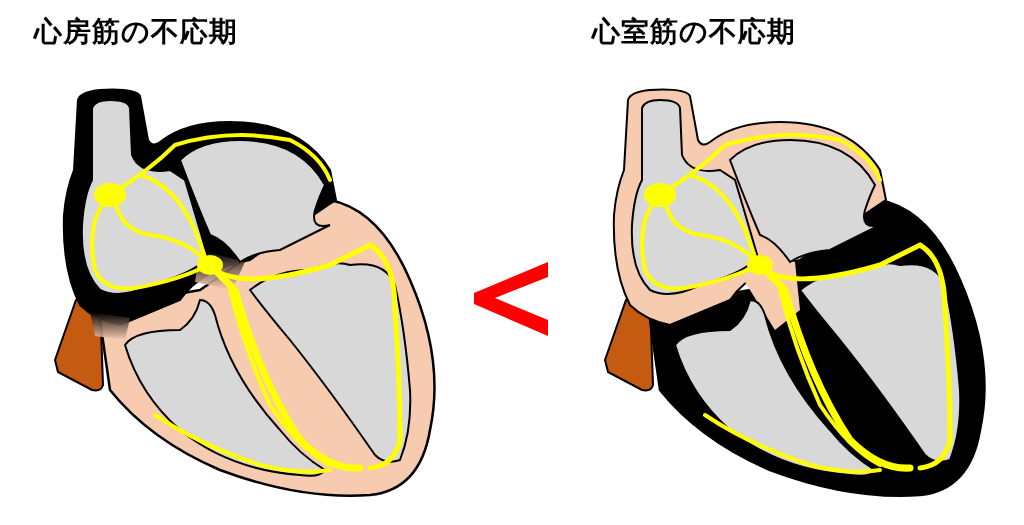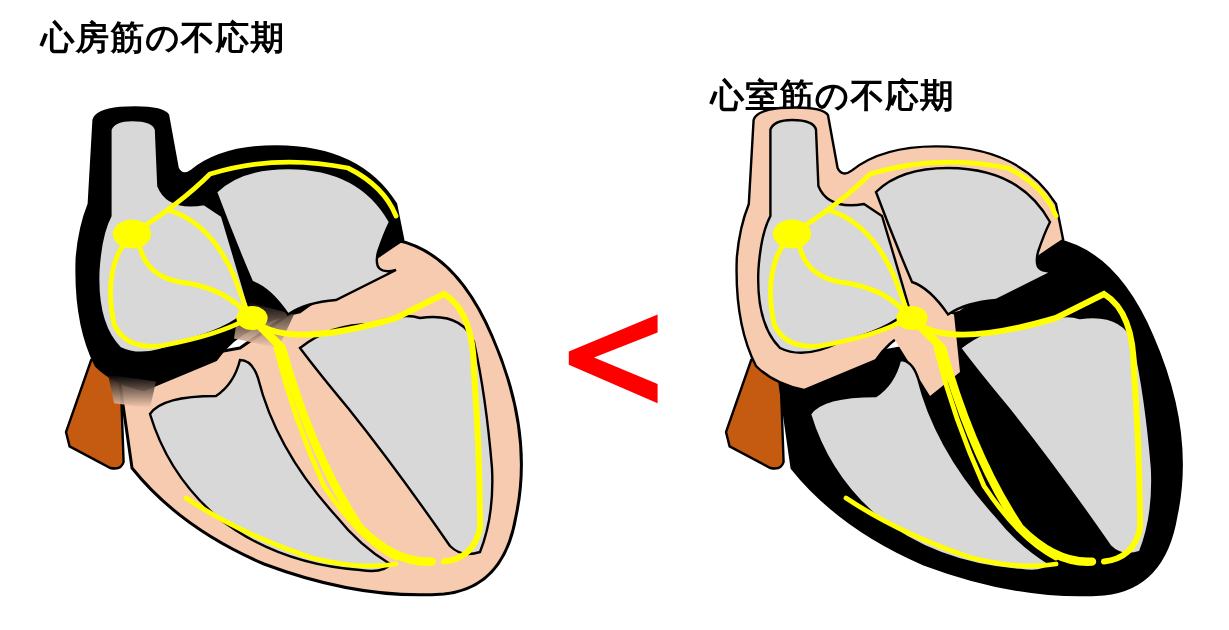--- a/index.html
+++ b/index.html
@@ -1,19 +1,19 @@
 <!DOCTYPE html>
 <html><head>
   <meta charset="utf-8">
   <style>
     html, body { margin: 0; padding: 0; background: #ffffff; }
     body { width: 1024px; height: 525px; position: relative; overflow: hidden; font-family: "DejaVu Sans", sans-serif; }
     .title { position: absolute; top: 18px; font-size: 28px; font-weight: bold; color: #000; letter-spacing: 1px; white-space: nowrap; line-height: 1; }
     #title-left { left: 34px; }
-    #title-right { left: 592px; margin-top: 48px; }
+    #title-right { left: 592px; }
     svg { position: absolute; top: 0; left: 0; }
   </style>
 </head>
 <body>
 
 <div class="title" id="title-left">心房筋の不応期</div>
 <div class="title" id="title-right">心室筋の不応期</div>
 
 <svg width="1024" height="525" viewBox="0 0 1024 525" xmlns="http://www.w3.org/2000/svg">
   <defs>

